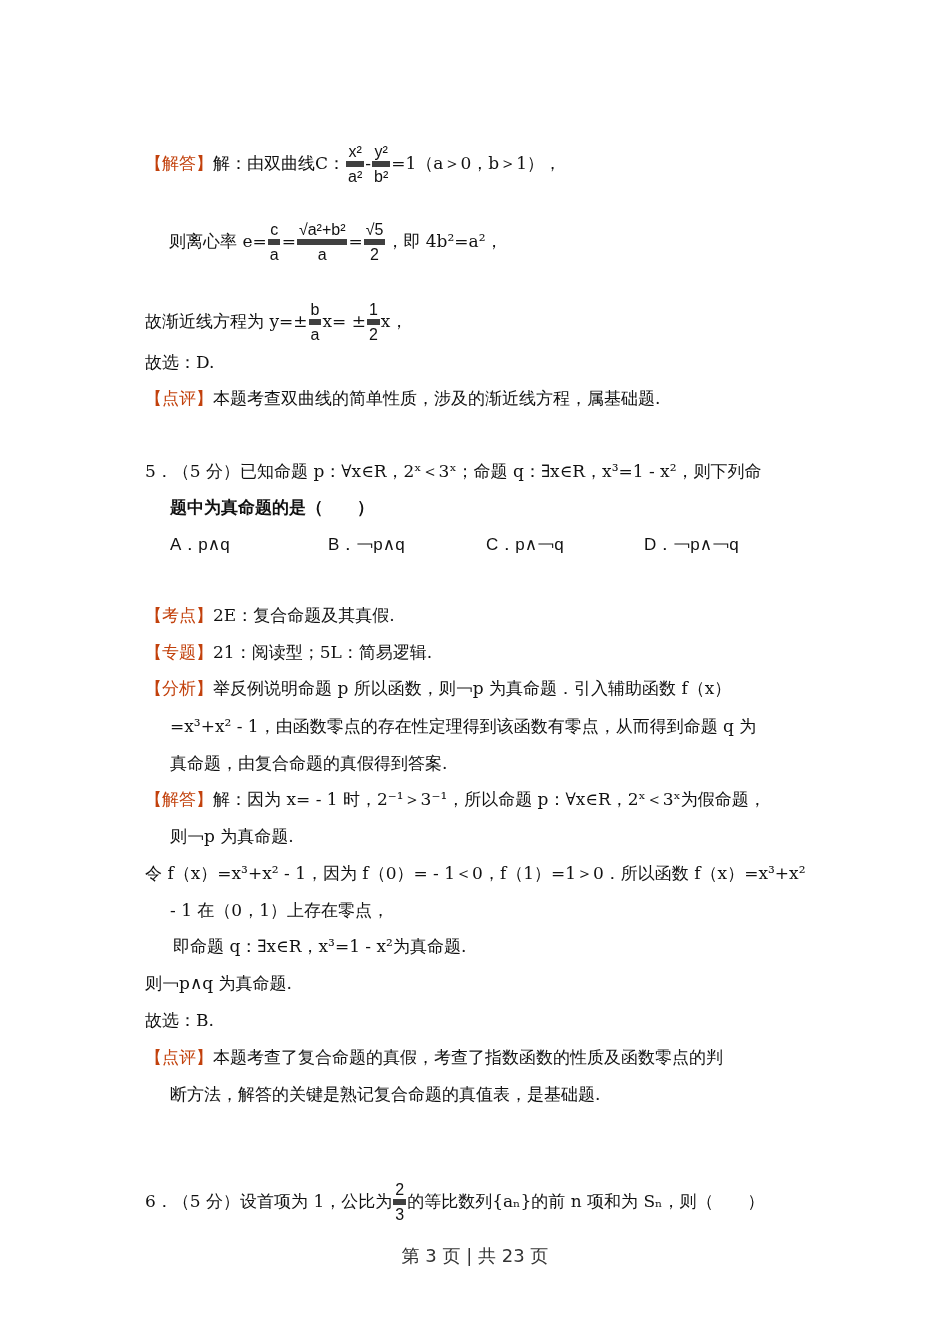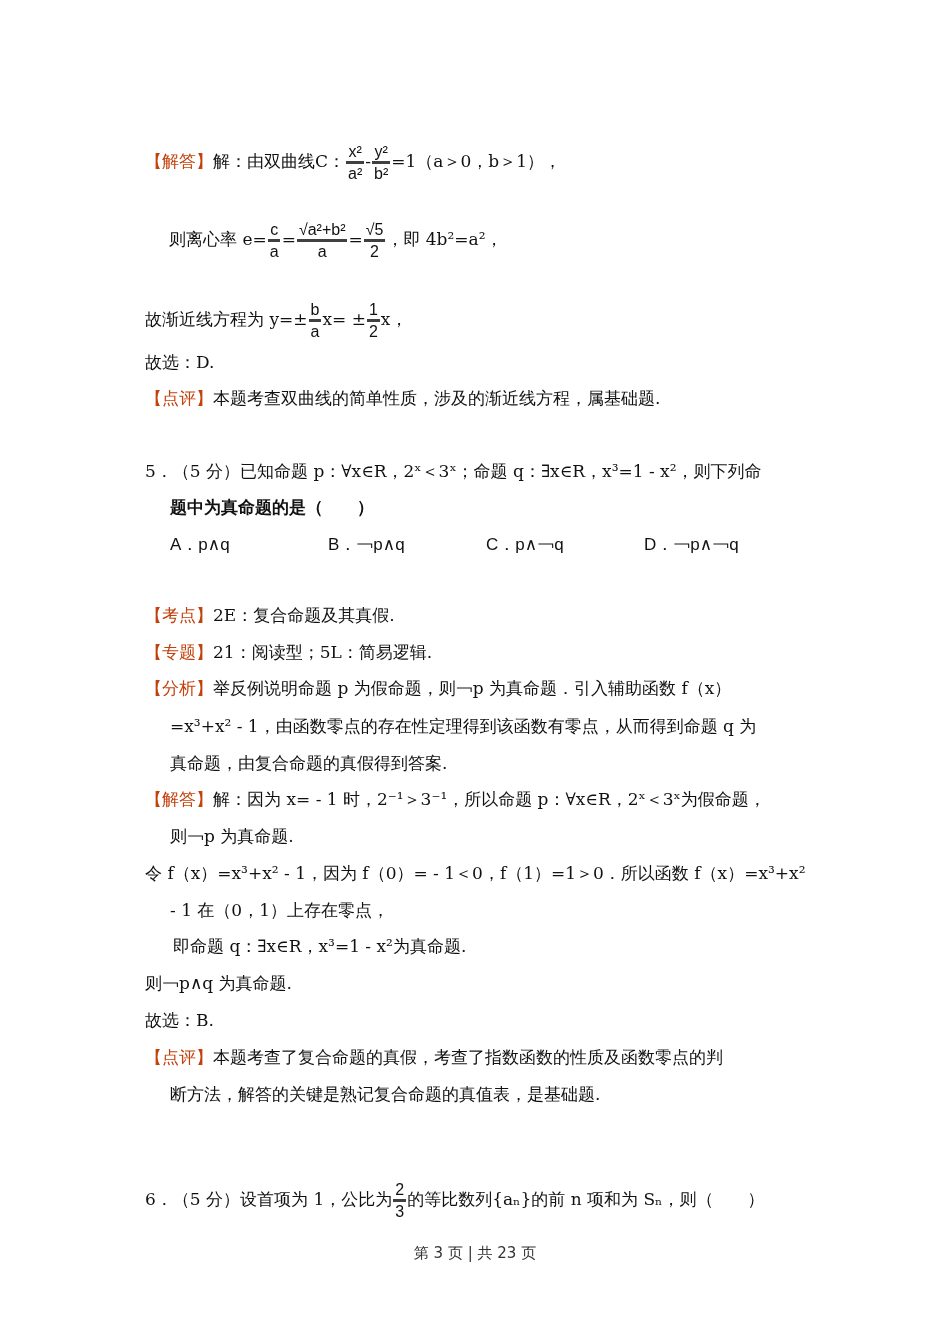--- a/index.html
+++ b/index.html
@@ -4,24 +4,24 @@
 <style>
   html, body { margin:0; padding:0; background:#ffffff; }
   body { width:950px; height:1344px; position:relative; overflow:hidden;
          font-family:"DejaVu Serif","Liberation Serif",serif; color:#111; font-size:17px; }
   .line { position:absolute; left:145px; white-space:nowrap; line-height:24px; }
   .indent { left:170px; }
   .tag { color:#c2410c; }
   .sans { font-family:"Liberation Sans","DejaVu Sans",sans-serif; }
   .frac { display:inline-flex; flex-direction:column; align-items:center; vertical-align:middle;
           font-family:"Liberation Sans","DejaVu Sans",sans-serif; font-size:16px; line-height:19px; margin:0 1px; }
-  .frac .num { border-bottom:3px solid #404040; padding:0 2px; }
+  .frac .num { border-bottom:6px solid #404040; padding:0 2px; }
   .frac .den { padding:0 2px; }
   .opt { display:inline-block; width:158px; }
-  .footer { position:absolute; top:1244px; left:0; width:950px; text-align:center; font-size:15px; color:#333;
+  .footer { position:absolute; top:1244px; left:0; width:950px; text-align:center; font-size:18px; color:#333;
             font-family:"DejaVu Sans","Liberation Sans",sans-serif; }
 </style>
 </head>
 <body>
 
 <div class="line" style="top:142px;">
   <span class="tag">【解答】</span><span>解：由双曲线C：</span><span class="frac">
       <span class="num">x²</span>
       <span class="den">a²</span>
     </span><span>-</span><span class="frac">
@@ -65,21 +65,21 @@
   <span class="opt">A．p∧q</span><span class="opt">B．￢p∧q</span><span class="opt">C．p∧￢q</span><span class="opt">D．￢p∧￢q</span>
 </div>
 
 <div class="line" style="top:603px;">
   <span class="tag">【考点】</span><span>2E：复合命题及其真假.</span>
 </div>
 <div class="line" style="top:640px;">
   <span class="tag">【专题】</span><span>21：阅读型；5L：简易逻辑.</span>
 </div>
 <div class="line" style="top:676px;">
-  <span class="tag">【分析】</span><span>举反例说明命题 p 为假命题，则￢p 为真命题．引入辅助函数 f（x）</span>
+  <span class="tag">【分析】</span><span>举反例说明命题 p 所以函数，则￢p 为真命题．引入辅助函数 f（x）</span>
 </div>
 <div class="line indent" style="top:714px;">=x³+x² - 1，由函数零点的存在性定理得到该函数有零点，从而得到命题 q 为</div>
 <div class="line indent" style="top:751px;">真命题，由复合命题的真假得到答案.</div>
 
 <div class="line" style="top:787px;">
   <span class="tag">【解答】</span><span>解：因为 x= - 1 时，2⁻¹＞3⁻¹，所以命题 p：∀x∈R，2ˣ＜3ˣ为假命题，</span>
 </div>
 <div class="line indent" style="top:824px;">则￢p 为真命题.</div>
 <div class="line" style="top:861px;">令 f（x）=x³+x² - 1，因为 f（0）= - 1＜0，f（1）=1＞0．所以函数 f（x）=x³+x²</div>
 <div class="line indent" style="top:898px;">- 1 在（0，1）上存在零点，</div>

